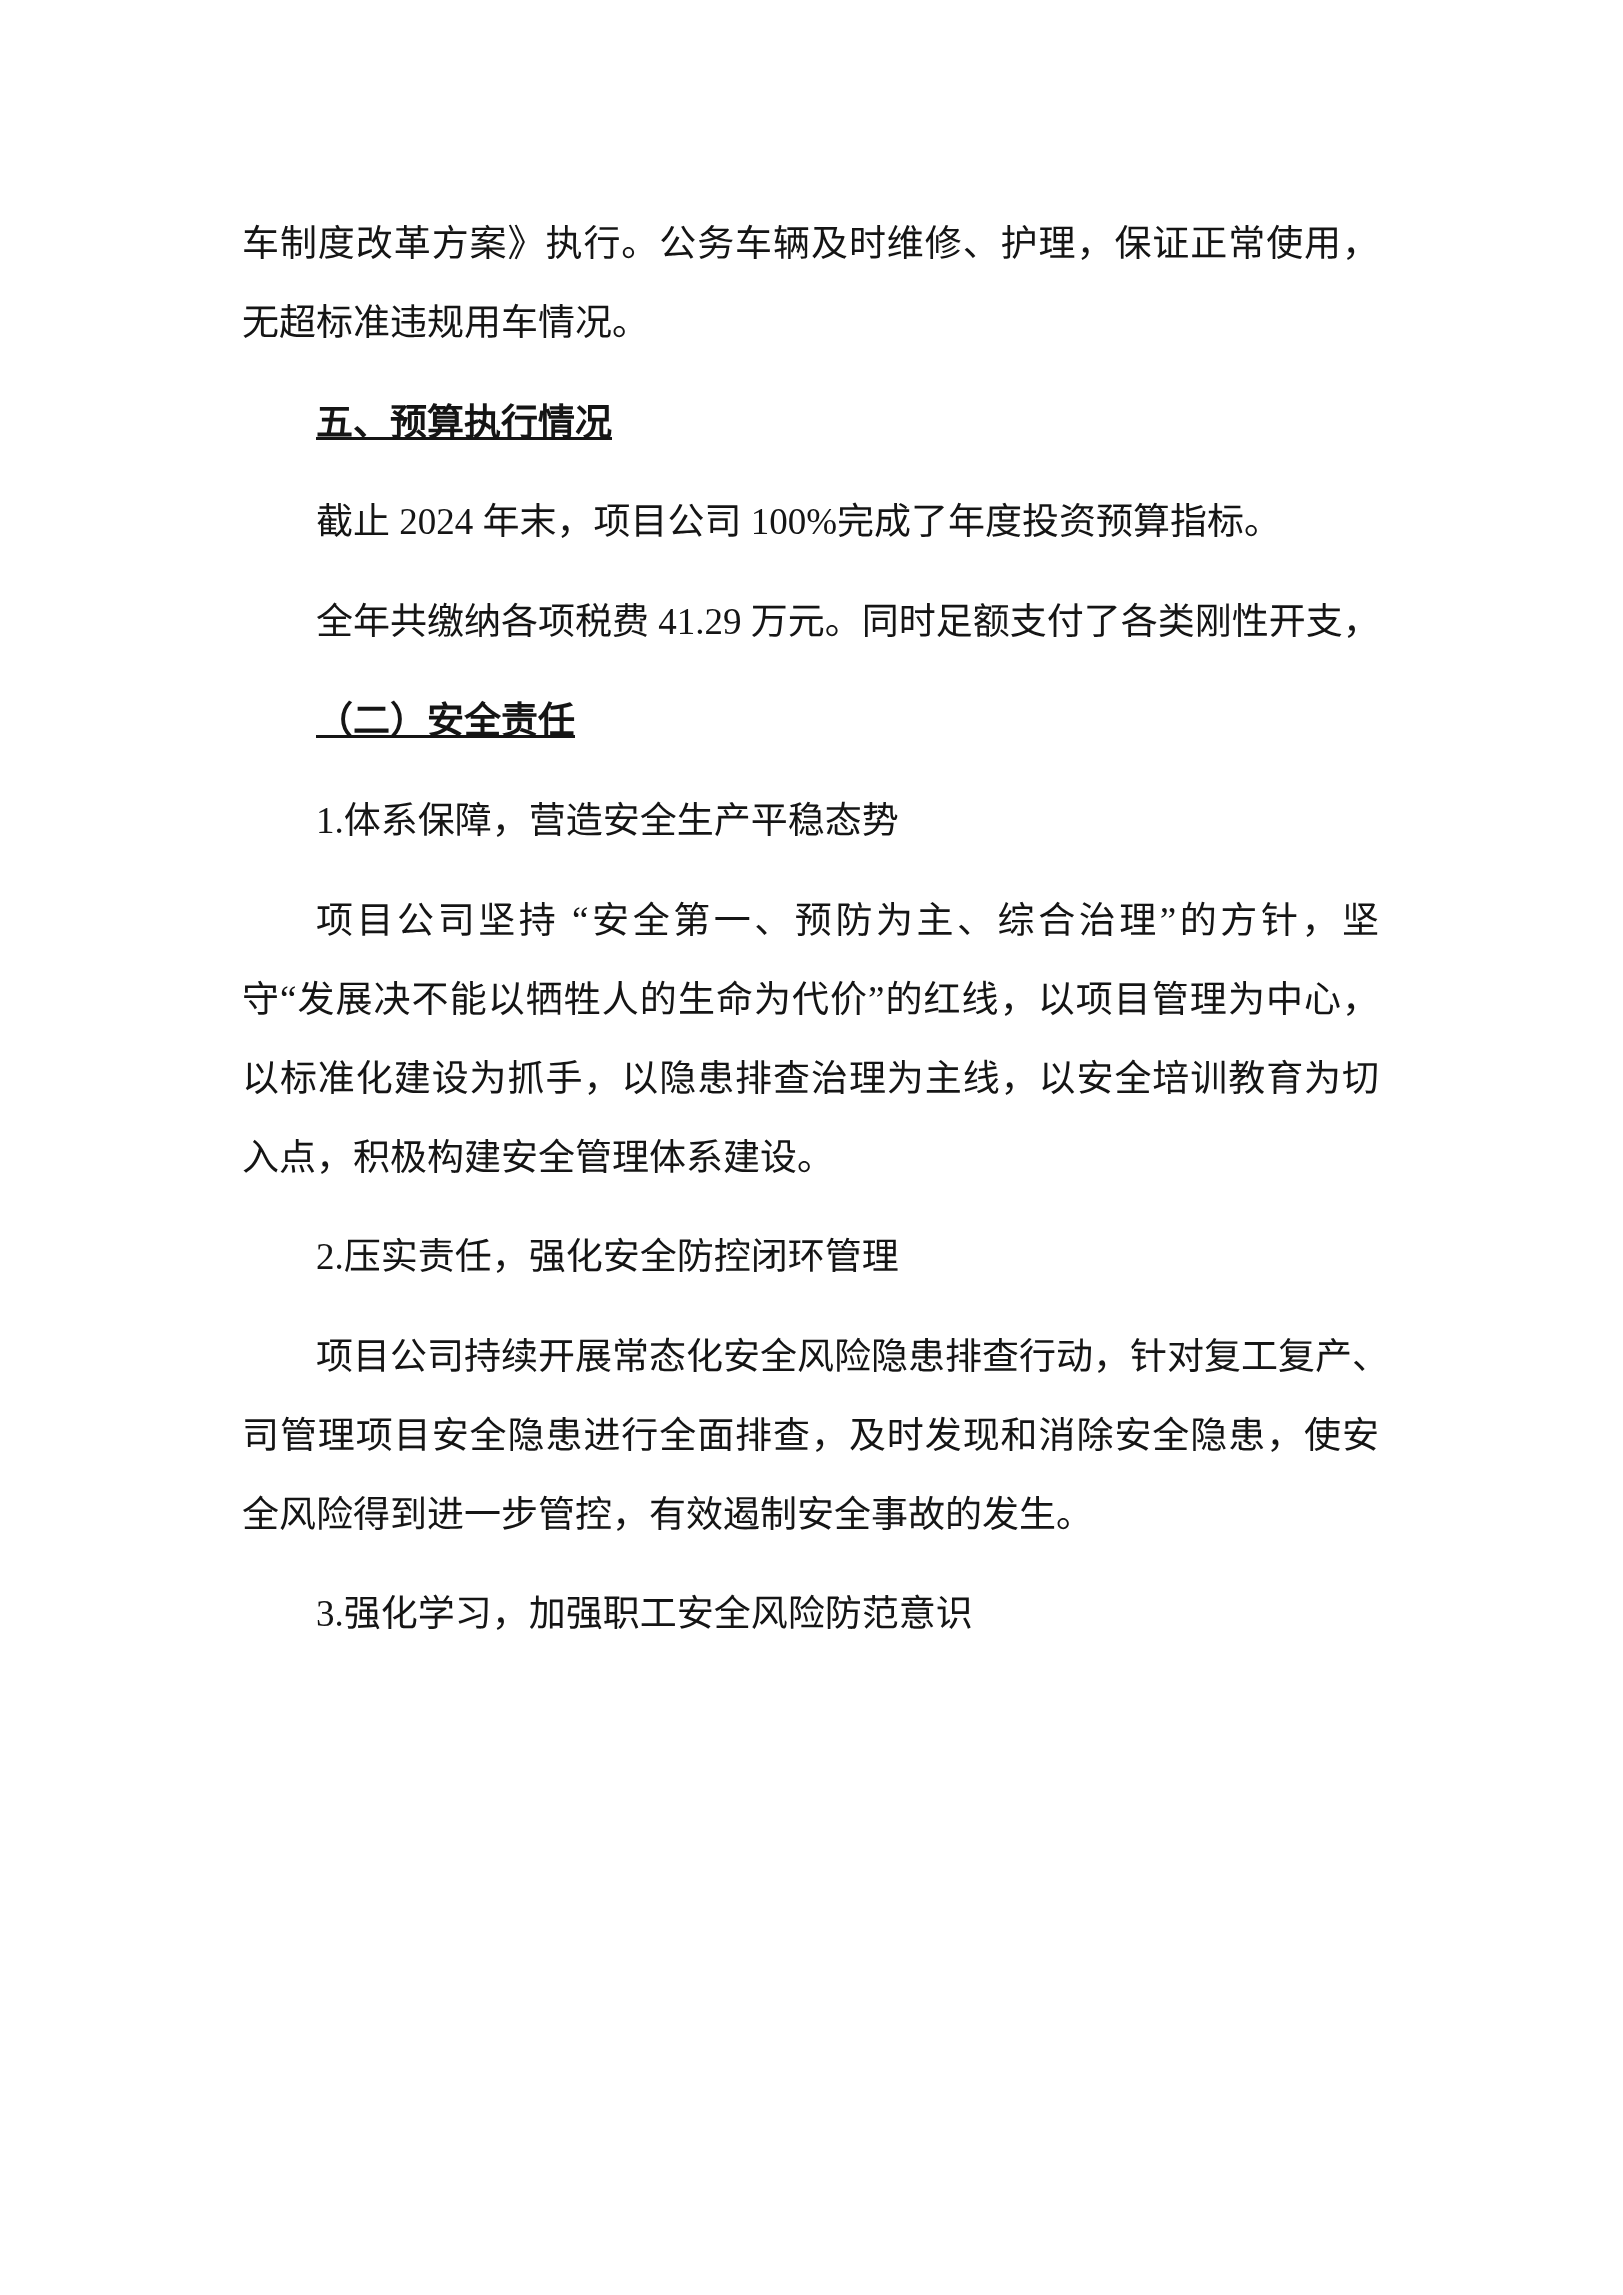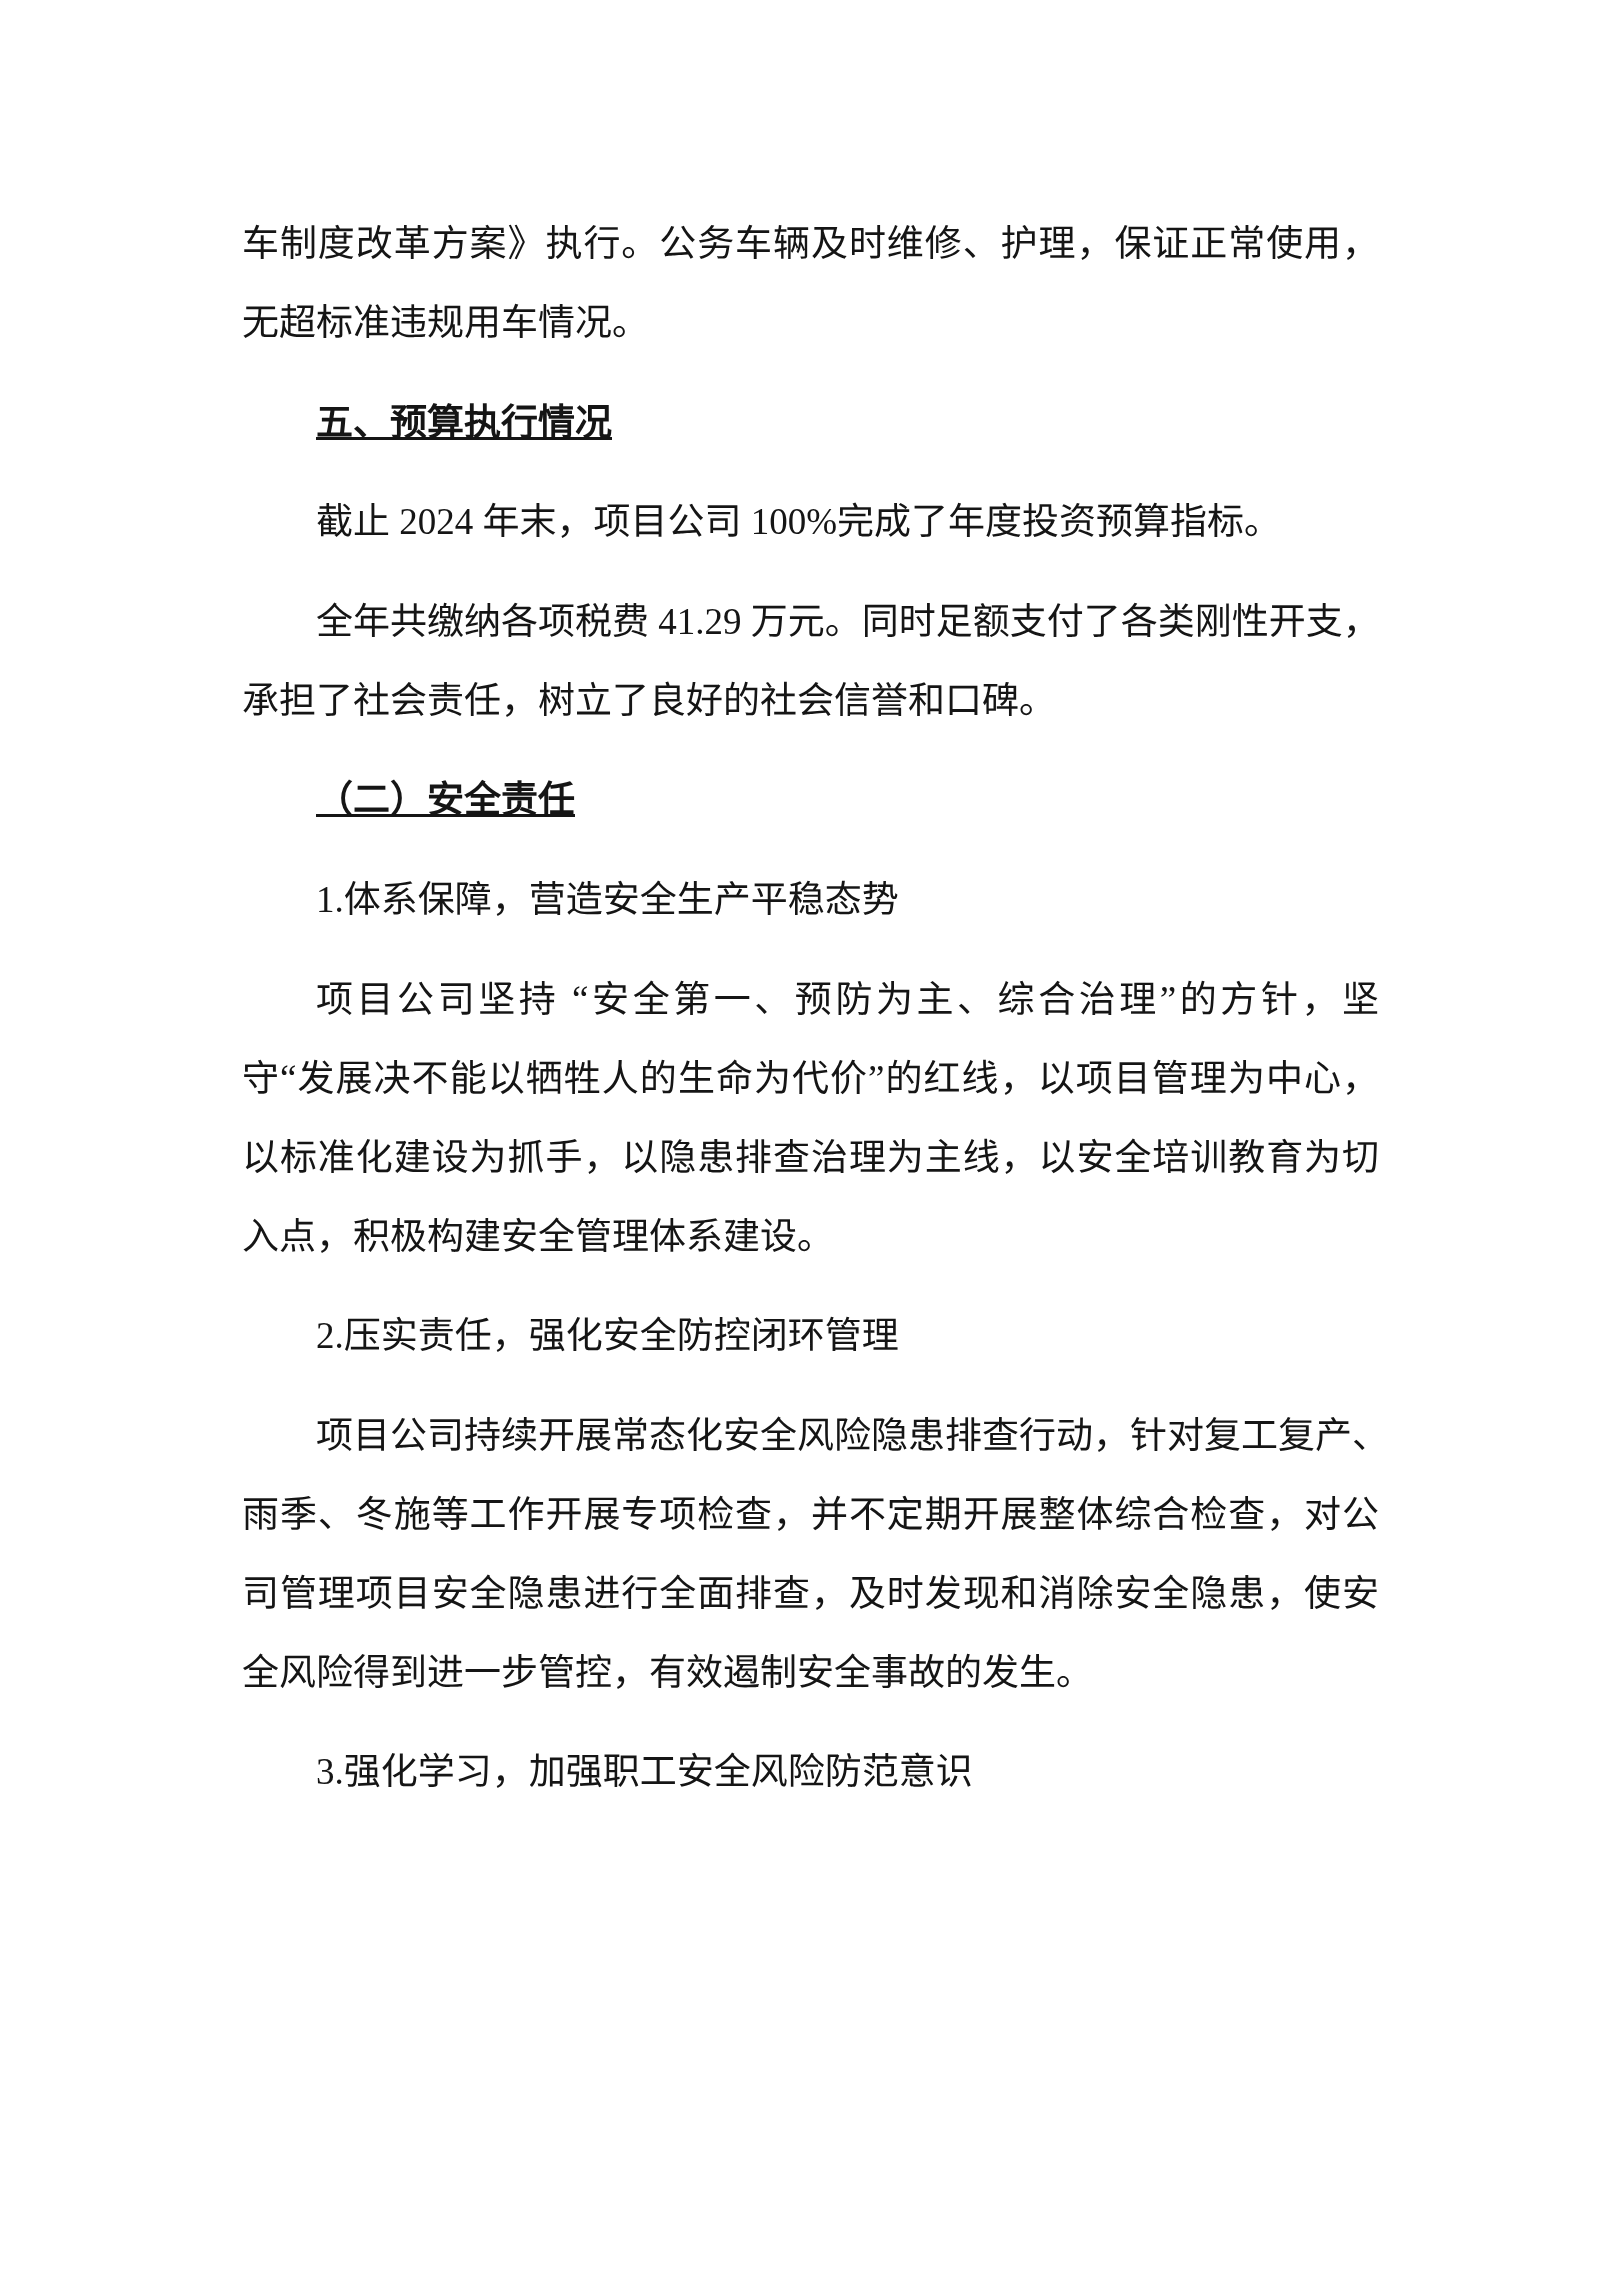--- a/index.html
+++ b/index.html
@@ -61,21 +61,20 @@
   </div>
 
   <div class="para">
     <div class="line ind">截止 2024 年末，项目公司 100%完成了年度投资预算指标。</div>
   </div>
 
 
 
   <div class="para">
     <div class="line ind just">全年共缴纳各项税费 41.29 万元。同时足额支付了各类刚性开支，</div>
-    <div class="line">承担了社会责任，树立了良好的社会信誉和口碑。</div>
   </div>
 
   <div class="para bold">
     <div class="line ind">（二）安全责任</div>
   </div>
 
   <div class="para">
     <div class="line ind">1.体系保障，营造安全生产平稳态势</div>
   </div>
 
@@ -85,21 +84,20 @@
     <div class="line just">以标准化建设为抓手，以隐患排查治理为主线，以安全培训教育为切</div>
     <div class="line">入点，积极构建安全管理体系建设。</div>
   </div>
 
   <div class="para">
     <div class="line ind">2.压实责任，强化安全防控闭环管理</div>
   </div>
 
   <div class="para">
     <div class="line ind just">项目公司持续开展常态化安全风险隐患排查行动，针对复工复产、</div>
-    <div class="line just">雨季、冬施等工作开展专项检查，并不定期开展整体综合检查，对公</div>
     <div class="line just">司管理项目安全隐患进行全面排查，及时发现和消除安全隐患，使安</div>
     <div class="line">全风险得到进一步管控，有效遏制安全事故的发生。</div>
   </div>
 
   <div class="para">
     <div class="line ind">3.强化学习，加强职工安全风险防范意识</div>
   </div>
 
 </div>
 

